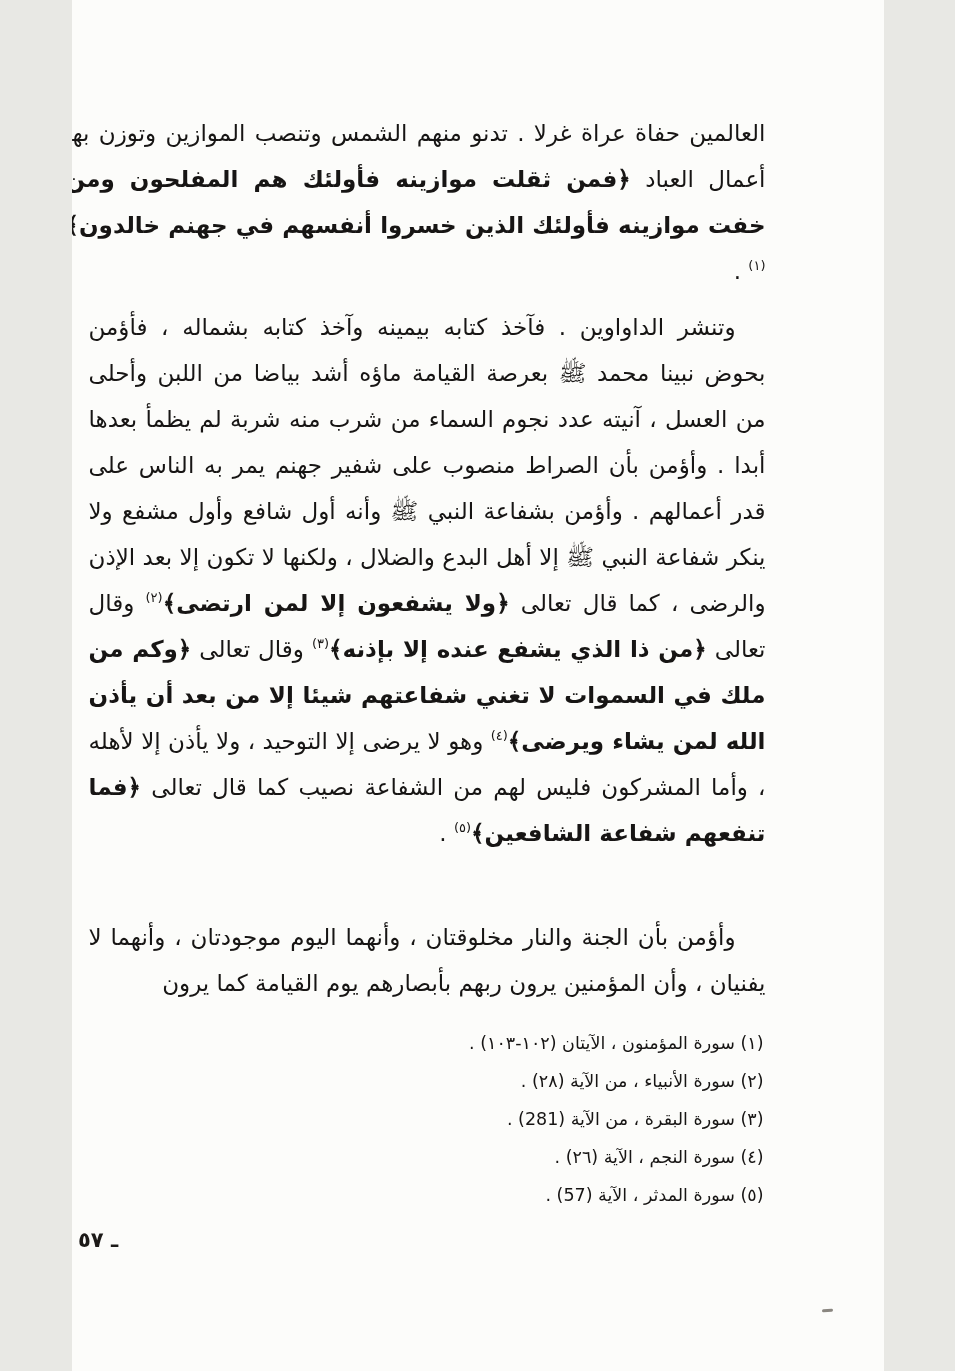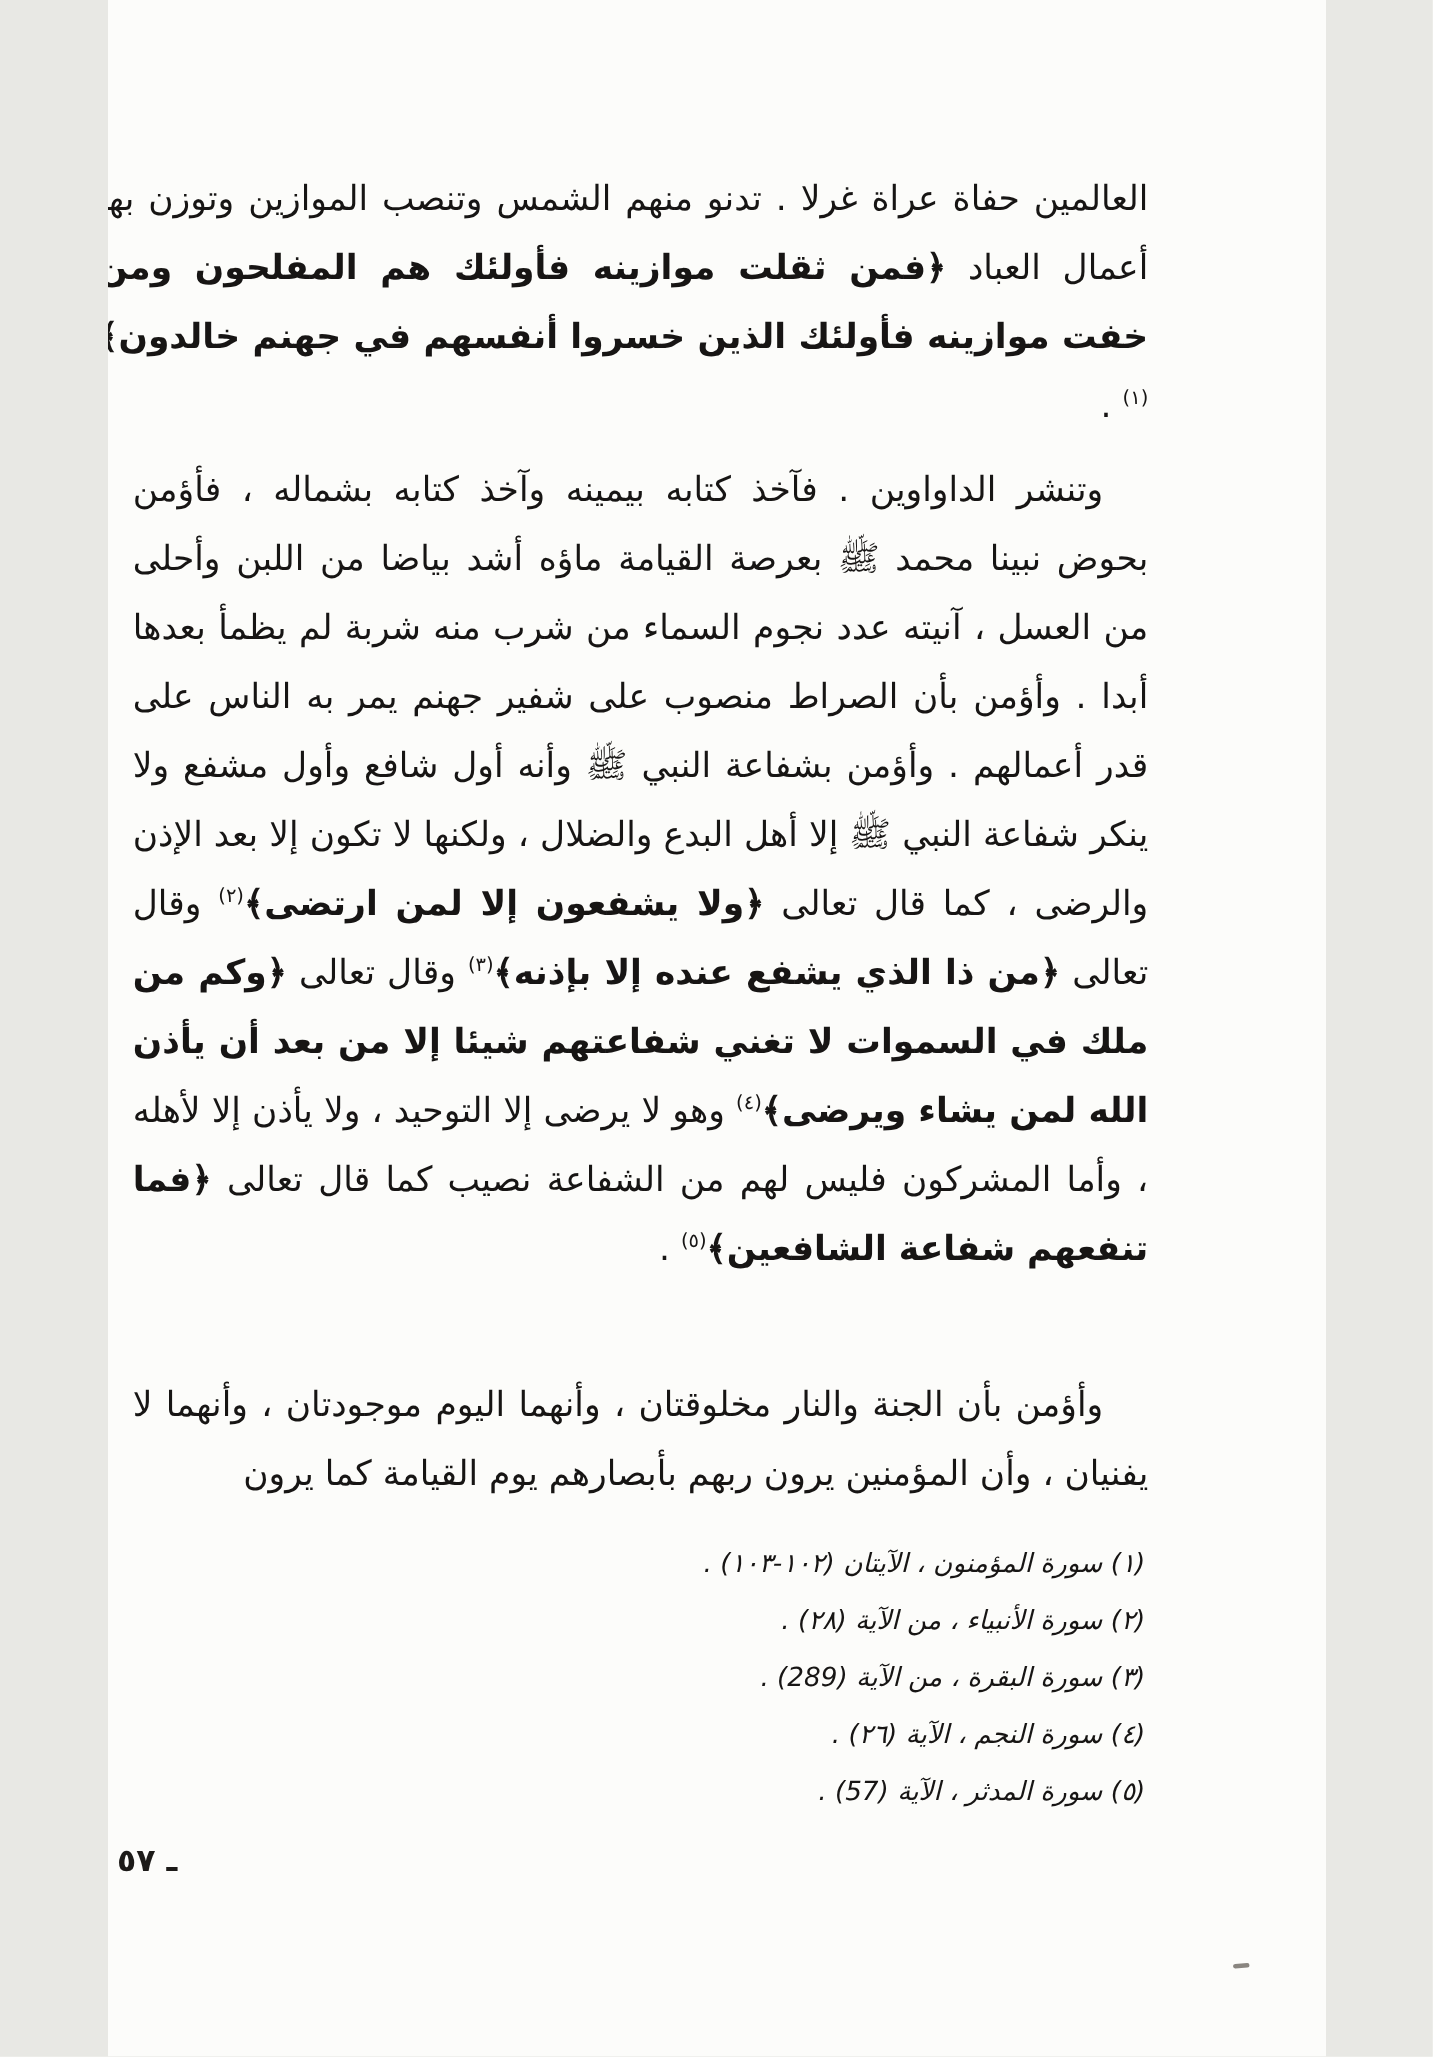--- a/index.html
+++ b/index.html
@@ -49,21 +49,20 @@
     top: 1024px;
     right: 120px;
     width: 700px;
     direction: rtl;
     text-align: right;
   }
   .footnote {
     font-size: 17.5px;
     line-height: 38px;
     white-space: nowrap;
-    font-style: italic;
   }
   .footnote .marker { letter-spacing: 0.5px; }
   
   .page-number {
     position: absolute;
     top: 1228px;
     right: 120px;
     width: 700px;
     text-align: left;
     direction: rtl;
@@ -91,21 +90,21 @@
     <div id="paragraphs">
         <p class="para"><span>العالمين حفاة عراة غرلا . تدنو منهم الشمس وتنصب الموازين وتوزن بها أعمال العباد </span><span class="bold">﴿فمن ثقلت موازينه فأولئك هم المفلحون ومن خفت موازينه فأولئك الذين خسروا أنفسهم في جهنم خالدون﴾</span><sup class="ref">(١)</sup><span> .</span></p>
         <p class="para indent"><span>وتنشر الداواوين . فآخذ كتابه بيمينه وآخذ كتابه بشماله ، فأؤمن بحوض نبينا محمد ﷺ بعرصة القيامة ماؤه أشد بياضا من اللبن وأحلى من العسل ، آنيته عدد نجوم السماء من شرب منه شربة لم يظمأ بعدها أبدا . وأؤمن بأن الصراط منصوب على شفير جهنم يمر به الناس على قدر أعمالهم . وأؤمن بشفاعة النبي ﷺ وأنه أول شافع وأول مشفع ولا ينكر شفاعة النبي ﷺ إلا أهل البدع والضلال ، ولكنها لا تكون إلا بعد الإذن والرضى ، كما قال تعالى </span><span class="bold">﴿ولا يشفعون إلا لمن ارتضى﴾</span><sup class="ref">(٢)</sup><span> وقال تعالى </span><span class="bold">﴿من ذا الذي يشفع عنده إلا بإذنه﴾</span><sup class="ref">(٣)</sup><span> وقال تعالى </span><span class="bold">﴿وكم من ملك في السموات لا تغني شفاعتهم شيئا إلا من بعد أن يأذن الله لمن يشاء ويرضى﴾</span><sup class="ref">(٤)</sup><span> وهو لا يرضى إلا التوحيد ، ولا يأذن إلا لأهله ، وأما المشركون فليس لهم من الشفاعة نصيب كما قال تعالى </span><span class="bold">﴿فما تنفعهم شفاعة الشافعين﴾</span><sup class="ref">(٥)</sup><span> .</span></p>
         <p class="para indent"><span>وأؤمن بأن الجنة والنار مخلوقتان ، وأنهما اليوم موجودتان ، وأنهما لا يفنيان ، وأن المؤمنين يرون ربهم بأبصارهم يوم القيامة كما يرون</span></p>
       </div>
   </main>
 
   <section class="footnotes" id="footnotes">
       <div class="footnote"><span class="marker">(١) </span><span>سورة المؤمنون ، الآيتان (١٠٢-١٠٣) .</span></div>
       <div class="footnote"><span class="marker">(٢) </span><span>سورة الأنبياء ، من الآية (٢٨) .</span></div>
-      <div class="footnote"><span class="marker">(٣) </span><span>سورة البقرة ، من الآية (289) .</span></div>
+      <div class="footnote"><span class="marker">(٣) </span><span>سورة البقرة ، من الآية (281) .</span></div>
       <div class="footnote"><span class="marker">(٤) </span><span>سورة النجم ، الآية (٢٦) .</span></div>
       <div class="footnote"><span class="marker">(٥) </span><span>سورة المدثر ، الآية (57) .</span></div>
     </section>
 
   <div class="page-number">ـ ٥٧ ـ</div>
 
   <div class="artifact speck a1"></div>
   <div class="artifact speck a2"></div>
   <div class="artifact speck a3"></div>
   <div class="artifact speck a4"></div>

